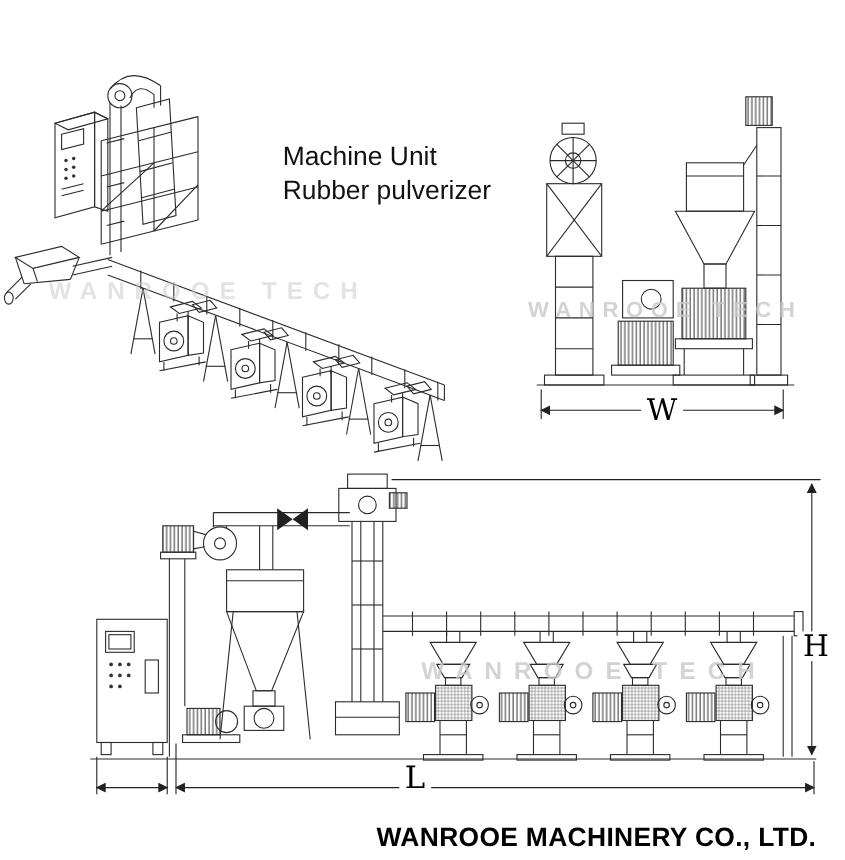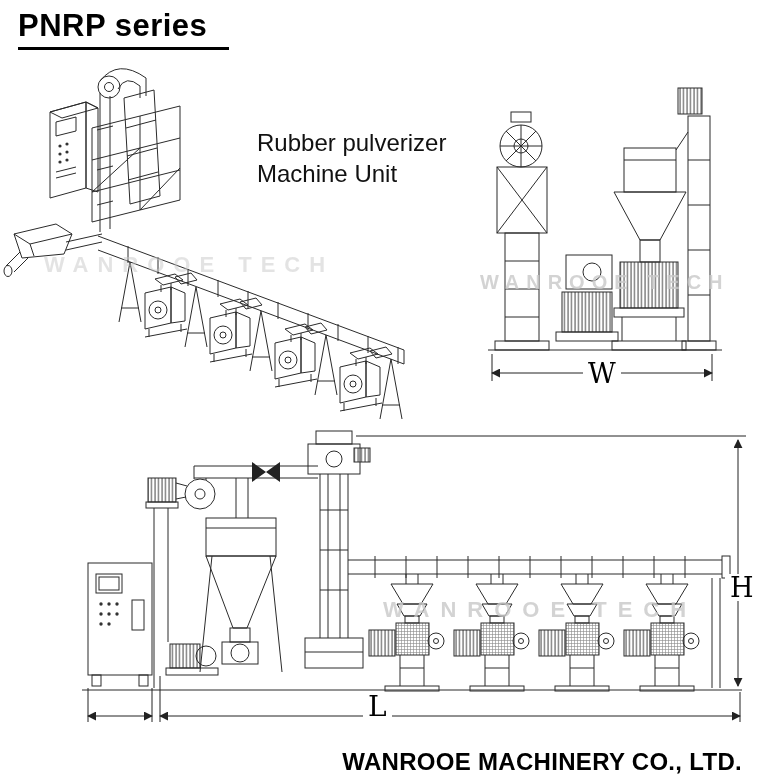--- a/index.html
+++ b/index.html
@@ -328,25 +328,24 @@
         <line x1="160" y1="716" x2="740" y2="716" marker-start="url(#arr)" marker-end="url(#arr)"></line>
       </g>
       <g stroke="#222">
         <line x1="88" y1="688" x2="88" y2="722"></line>
         <line x1="152" y1="688" x2="152" y2="722"></line>
         <line x1="88" y1="716" x2="152" y2="716" marker-start="url(#arr)" marker-end="url(#arr)"></line>
       </g>
     </g>
   </svg>
 
-  <div class="title">PNRP series</div>
 
   <div class="caption">
+    <div>Machine Unit</div>
     <div>Rubber pulverizer</div>
-    <div>Machine Unit</div>
   </div>
 
   <div class="watermark wm-iso">WANROOE TECH</div>
   <div class="watermark wm-side">WANROOE TECH</div>
   <div class="watermark wm-front">WANROOE TECH</div>
 
   <div class="dim dim-w">W</div>
   <div class="dim dim-l">L</div>
   <div class="dim dim-h">H</div>
 

